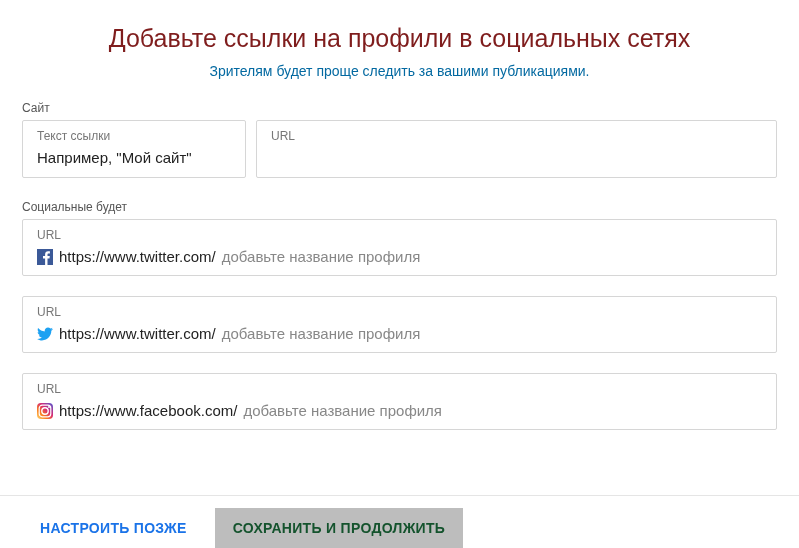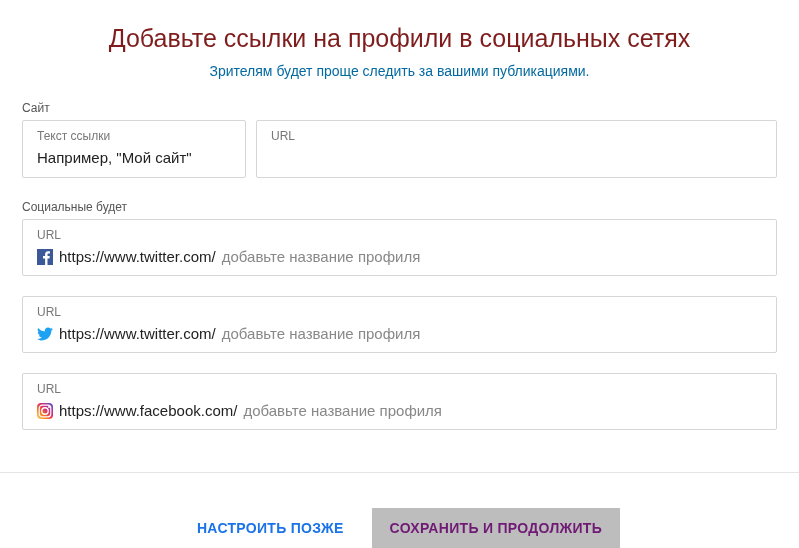--- a/index.html
+++ b/index.html
@@ -83,41 +83,40 @@
     height: 16px;
     flex-shrink: 0;
     display: inline-block;
   }
   .footer {
     position: absolute;
     bottom: 0;
     left: 0;
     right: 0;
     border-top: 1px solid #e5e5e5;
-    padding: 35px 22px 0 22px;
+    padding: 12px 22px 0 22px;
     display: flex;
-    justify-content: center;
     gap: 10px;
   }
   .btn {
     font-size: 14px;
     letter-spacing: 0.3px;
     padding: 12px 18px;
     border: none;
     cursor: pointer;
     text-transform: uppercase;
     font-weight: 600;
   }
   .btn-ghost {
     background: transparent;
     color: #1a73e8;
   }
   .btn-primary {
     background: #bdbdbd;
-    color: #701a75;
+    color: #14532d;
   }
 </style>
 </head>
 <body>
 
 <div class="content">
   <h1 class="title">Добавьте ссылки на профили в социальных сетях</h1>
   <p class="subtitle">Зрителям будет проще следить за вашими публикациями.</p>
 
   <div class="section-label">Сайт</div>

